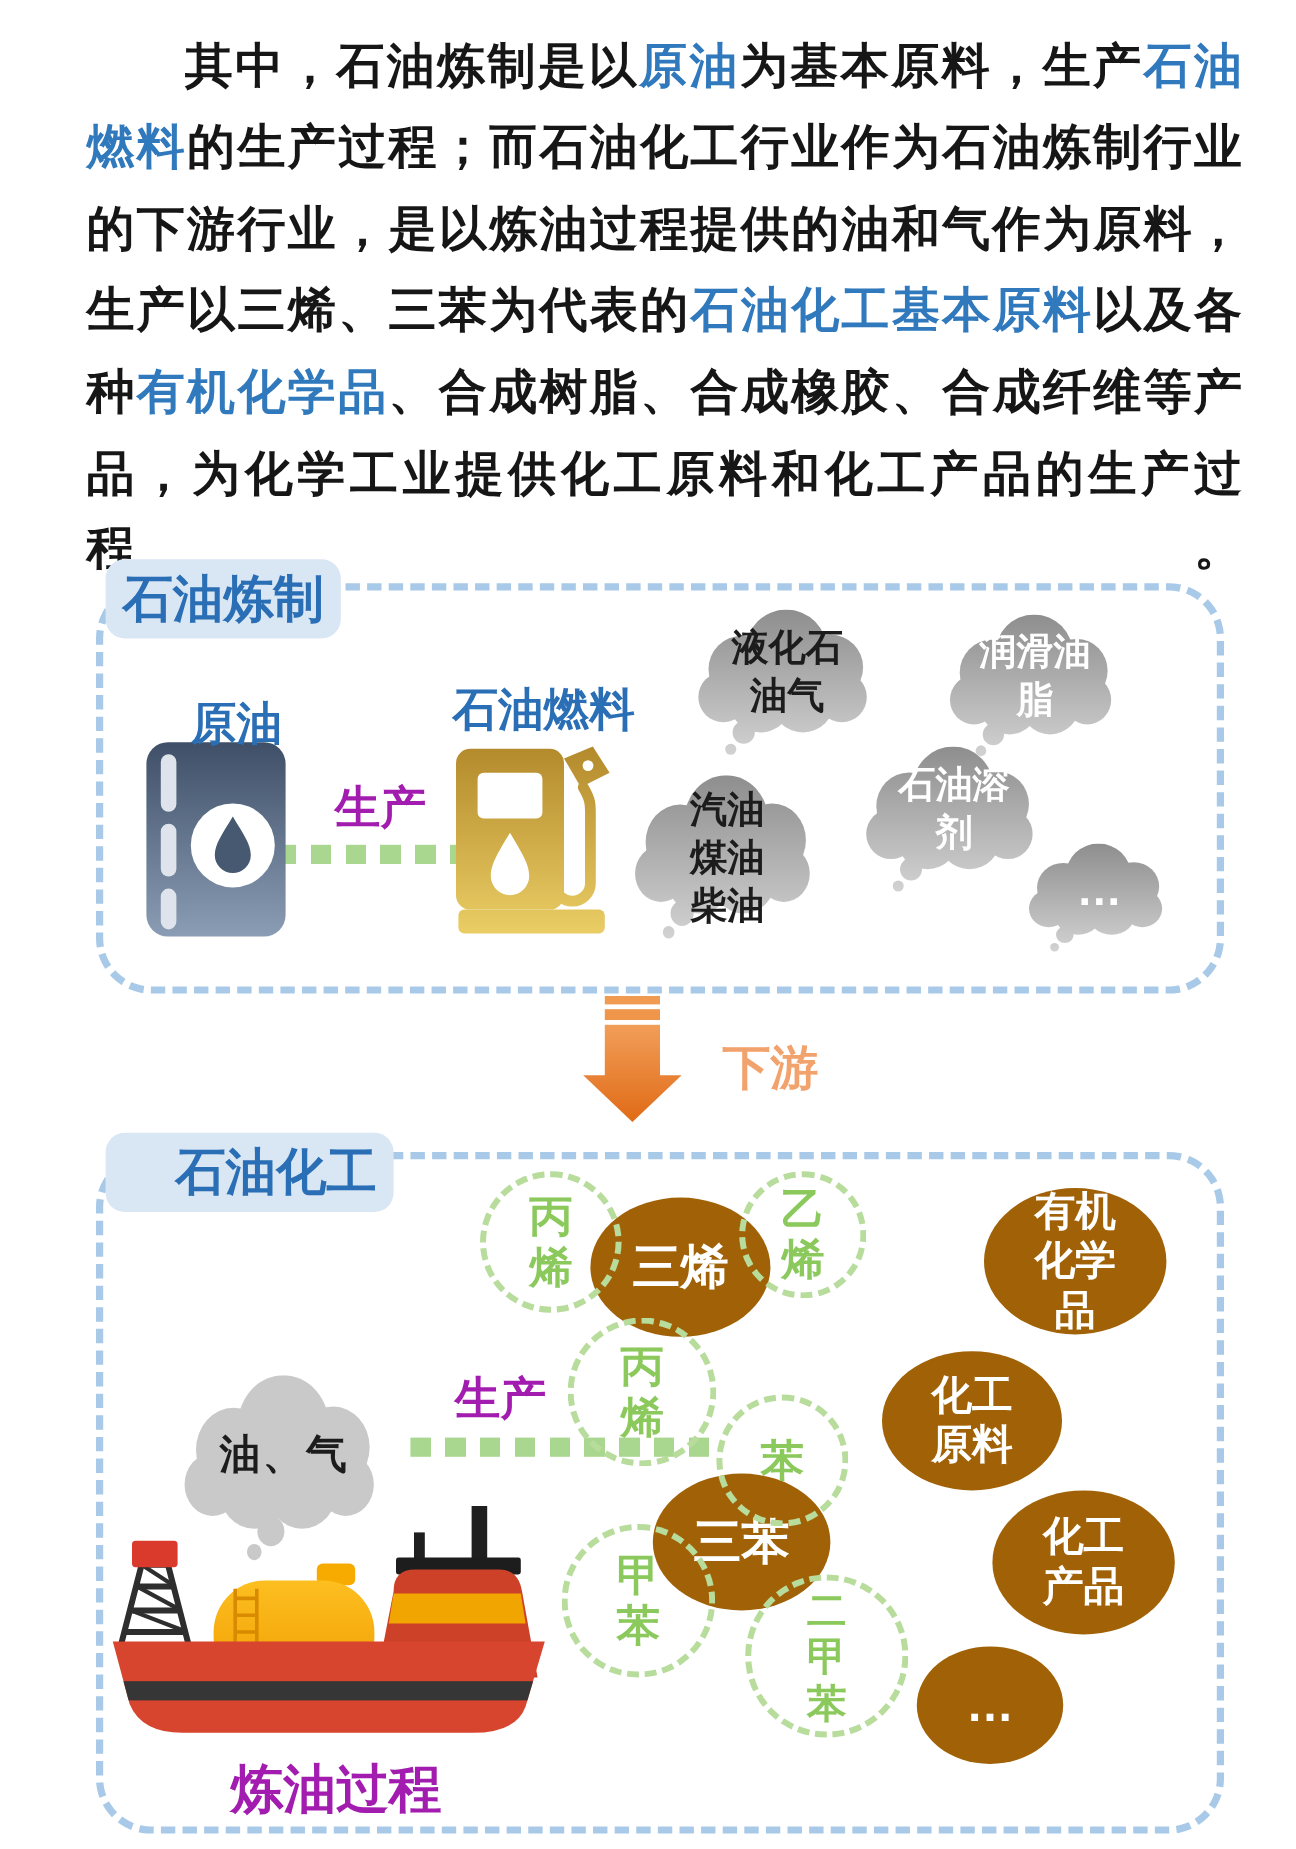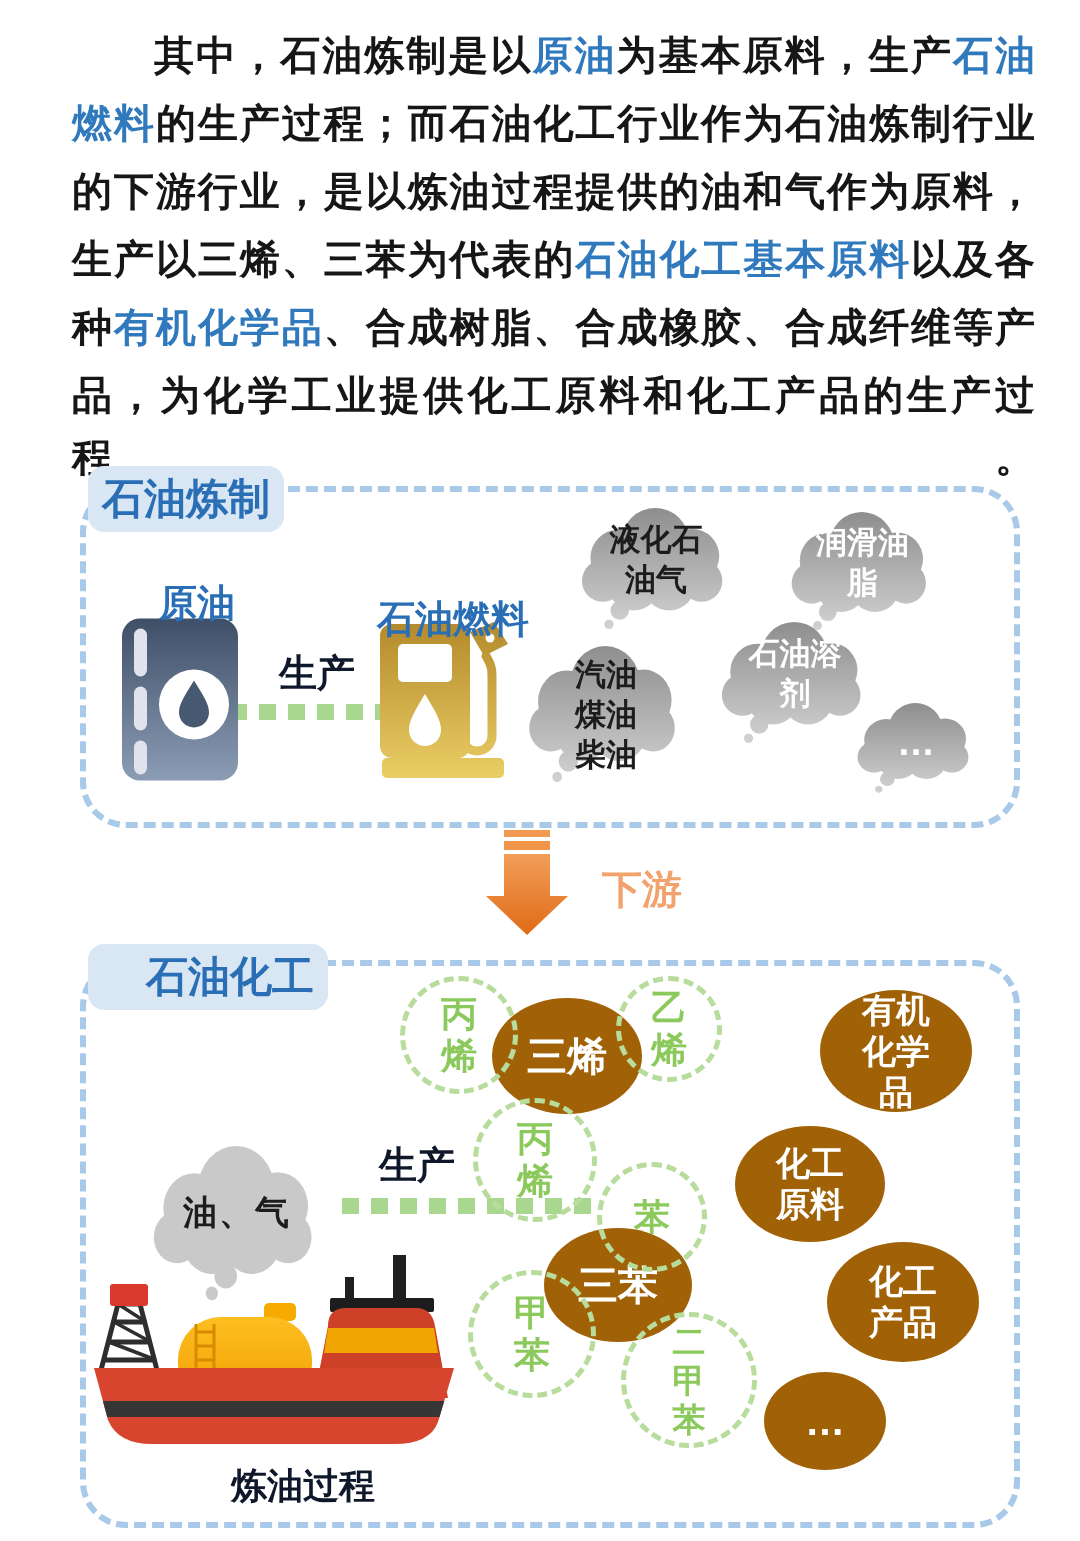--- a/index.html
+++ b/index.html
@@ -15,21 +15,21 @@
   .para-line.indent{text-indent:82px;}
   .para-line .hl{color:#3079bd;}
 
   
   .dash-box{border:6px dashed #a8c9e8;border-radius:46px;background:transparent;z-index:0;}
   .badge{background:#d9e6f4;border-radius:16px;color:#2a6fb5;font-weight:800;font-size:42px;
          display:flex;align-items:center;justify-content:center;z-index:5;}
 
   
   .blue-label{color:#2a6fb5;font-weight:800;font-size:38px;text-align:center;z-index:4;}
-  .orange-label{color:#0f172a;font-weight:800;font-size:38px;text-align:center;z-index:4;}
+  .orange-label{color:#a21caf;font-weight:800;font-size:38px;text-align:center;z-index:4;}
   .lt-orange-label{color:#f2a26c;font-weight:700;font-size:40px;text-align:center;z-index:4;}
 
   
   .dash-line{height:16px;background:repeating-linear-gradient(90deg,#a9d78f 0 17px,transparent 17px 29px);z-index:1;}
 
   
   .cloud{z-index:1;}
   .cloud svg{position:absolute;left:0;top:0;width:100%;height:100%;}
   .cloud .cloud-text{position:absolute;left:0;top:10%;width:100%;height:62%;
         display:flex;align-items:center;justify-content:center;text-align:center;
@@ -120,21 +120,21 @@
     <rect x="14" y="12" width="13" height="48" rx="6.5" fill="#dfe4ec"></rect>
     <rect x="14" y="70" width="13" height="44" rx="6.5" fill="#dfe4ec"></rect>
     <rect x="14" y="124" width="13" height="34" rx="6.5" fill="#dfe4ec"></rect>
     <circle cx="74" cy="88" r="35" fill="#ffffff"></circle>
     <path d="M74,64 C65,79 59,87 59,96 a15,15 0 0 0 30,0 C89,87 83,79 74,64 Z" fill="#475970"></path>
   </svg>
 
   <div class="abs orange-label" style="left:262px;top:648px;width:110px;">生产</div>
   <div class="abs dash-line" style="left:230px;top:704px;width:150px;"></div>
 
-  <div class="abs blue-label" style="left:363px;top:594px;width:180px;">石油燃料</div>
+  <div class="abs blue-label" style="left:363px;top:566px;width:180px;">石油燃料</div>
 
   <svg class="abs" style="left:378px;top:618px;z-index:2;" width="132" height="166" viewBox="0 0 132 166">
     <path d="M108,38 C114,48 114,52 114,60 L114,118 A15,15 0 0 1 84,118 L84,96" stroke="url(#pumpGrad)" stroke-width="9" fill="none" stroke-linecap="round"></path>
     <path d="M92,14 L116,4 L130,26 L106,38 Z" fill="url(#pumpGrad)"></path>
     <circle cx="112" cy="20" r="4.5" fill="#ffffff"></circle>
     <rect x="2" y="6" width="90" height="134" rx="12" fill="url(#pumpGrad)"></rect>
     <rect x="20" y="26" width="54" height="38" rx="5" fill="#ffffff"></rect>
     <path d="M47,76 C36,94 31,103 31,112 a16,16 0 0 0 32,0 C63,102 57,93 47,76 Z" fill="#ffffff"></path>
     <rect x="4" y="140" width="122" height="20" rx="5" fill="url(#pumpGrad)"></rect>
   </svg>
@@ -243,15 +243,15 @@
     <rect x="257" y="29" width="9" height="30" fill="#1f1f1f"></rect>
     <rect x="305" y="7" width="13" height="52" fill="#1f1f1f"></rect>
     <rect x="242" y="50" width="104" height="14" rx="2" fill="#1d1d1d"></rect>
     <path d="M240,78 Q240,60 258,60 L328,60 Q344,60 347,78 L360,150 L226,150 Z" fill="#ce4129"></path>
     <path d="M240,80 L346,80 L350,105 L236,105 Z" fill="#f0a500"></path>
 
     <path d="M6,120 H366 L350,174 Q342,196 306,196 H64 Q30,196 20,172 Z" fill="#d7452e"></path>
     <rect x="0" y="153" width="372" height="16" fill="#363636" clip-path="url(#hullClip)"></rect>
   </svg>
 
-  <div class="abs orange-label" style="left:185px;top:1462px;width:190px;font-size:36px;text-align:right;">炼油过程</div>
+  <div class="abs orange-label" style="left:185px;top:1462px;width:190px;font-size:44px;">炼油过程</div>
 
 </div>
 
 </body></html>

